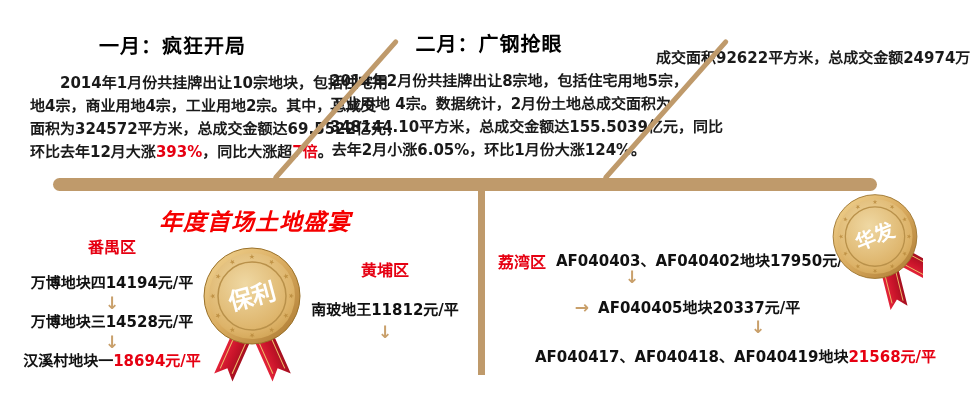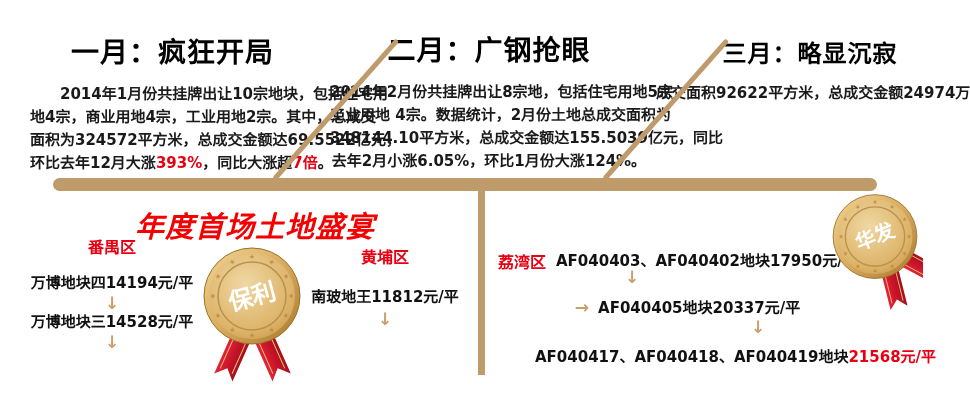--- a/index.html
+++ b/index.html
@@ -2,51 +2,51 @@
 <html lang="zh-CN"><head>
 <meta charset="utf-8">
 <style>
   html,body{margin:0;padding:0;background:#fff;}
   #stage{
     position:relative;width:970px;height:400px;background:#ffffff;overflow:hidden;
     font-family:"DejaVu Sans","Liberation Sans",sans-serif;color:#1a1a1a;
   }
   
   .month{position:absolute;}
-  .month-title{font-size:28px;font-weight:bold;text-align:center;color:#000;letter-spacing:1px;}
+  .month-title{font-size:20px;font-weight:bold;text-align:center;color:#000;letter-spacing:1px;}
   .month-para{margin-top:13px;font-size:15px;line-height:23px;font-weight:600;}
   .pline{white-space:nowrap;}
   .indent{text-indent:2em;}
   .centered .pline{text-align:center;}
   #month1{left:30px;top:30px;width:285px;}
   #month2{left:330px;top:28px;width:318px;}
   #month3{left:656px;top:34px;width:308px;}
   #month3 .month-title{font-size:24px;}
   .red{color:#e60012;}
   
   .slash{position:absolute;width:186px;height:5px;border-radius:3px;background:#bf9a6b;
          transform:rotate(-48.5deg);transform-origin:0% 100%;}
   #slash1{left:276px;top:176px;}
   #slash2{left:606px;top:176px;}
   #bar{position:absolute;left:53px;top:178px;width:824px;height:13px;border-radius:7px;background:#bf9a6b;}
   #stem{position:absolute;left:478px;top:190px;width:7px;height:185px;background:#bf9a6b;}
   
-  .headline{position:absolute;font-size:29px;font-weight:bold;font-style:italic;
+  .headline{position:absolute;font-size:23px;font-weight:bold;font-style:italic;
             color:#f50000;text-align:center;letter-spacing:1px;}
   #headline-left{left:135px;top:203px;width:240px;}
   #headline-right{left:553px;top:203px;width:260px;}
   
   .flow{position:absolute;text-align:center;font-size:15px;font-weight:600;color:#111;}
   .district{font-size:16px;font-weight:bold;color:#e60012;line-height:18px;}
   .flow-item{line-height:17px;white-space:nowrap;}
   .down-arrow{color:#c9a06b;font-size:17px;line-height:20px;font-weight:bold;margin:1px 0;}
   #block-panyu{left:12px;top:239px;width:200px;text-align:center;}
   #block-panyu .district{margin-bottom:18px;}
   #block-huangpu{left:300px;top:249px;width:170px;}
-  #block-huangpu .district{margin-bottom:22px;}
+  #block-huangpu .district{margin-bottom:22px;margin-top:13px;}
   #block-huangpu .down-arrow{line-height:22px;margin:2px 0;}
   #district-liwan{position:absolute;left:498px;top:249px;font-size:16px;font-weight:bold;color:#e60012;}
   .gz-row{position:absolute;font-size:15px;font-weight:600;color:#111;text-align:center;white-space:nowrap;}
   #gz-row1{left:556px;top:249px;width:240px;}
   #gz-arrow1{left:622px;top:267px;width:20px;}
   #gz-row2{left:505px;top:296px;width:365px;display:flex;justify-content:center;align-items:center;gap:9px;}
   .right-arrow{color:#c9a06b;font-size:17px;font-weight:bold;}
   #gz-arrow2{left:748px;top:317px;width:20px;}
   #gz-row3{left:535px;top:345px;width:315px;}
   .abs-arrow{position:absolute;text-align:center;color:#c9a06b;font-size:17px;font-weight:bold;}
@@ -75,39 +75,39 @@
     <div class="month-title">二月：广钢抢眼</div>
     <div class="month-para">
       <div class="pline">2014年2月份共挂牌出让8宗地，包括住宅用地5宗，</div>
       <div class="pline">工业用地 4宗。数据统计，2月份土地总成交面积为</div>
       <div class="pline">348144.10平方米，总成交金额达155.5039亿元，同比</div>
       <div class="pline">去年2月小涨6.05%，环比1月份大涨124%。</div>
     </div>
   </div>
 
   <div class="month centered" id="month3">
-    <div class="month-title">三月：略显沉寂</div>
     <div class="month-para">
       <div class="pline">成交面积92622平方米，总成交金额24974万元。</div>
     </div>
   </div>
 
   <div class="slash" id="slash1"></div>
   <div class="slash" id="slash2"></div>
   <div id="bar"></div>
   <div id="stem"></div>
 
   <div class="headline" id="headline-left">年度首场土地盛宴</div>
 
   <div class="flow" id="block-panyu">
     <div class="district">番禺区</div>
     <div class="flow-item">万博地块四14194元/平</div>
     <div class="down-arrow">↓</div>
     <div class="flow-item">万博地块三14528元/平</div>
     <div class="down-arrow">↓</div>
+    <div class="flow-item"><span>汉溪村地块一</span><span class="red">18694元/平</span></div>
   </div>
 
   <div class="flow" id="block-huangpu">
     <div class="district">黄埔区</div>
     <div class="flow-item">南玻地王11812元/平</div>
     <div class="down-arrow">↓</div>
   </div>
 
   <div class="medal" id="medal-poly">
     <svg viewBox="0 0 110 150">

